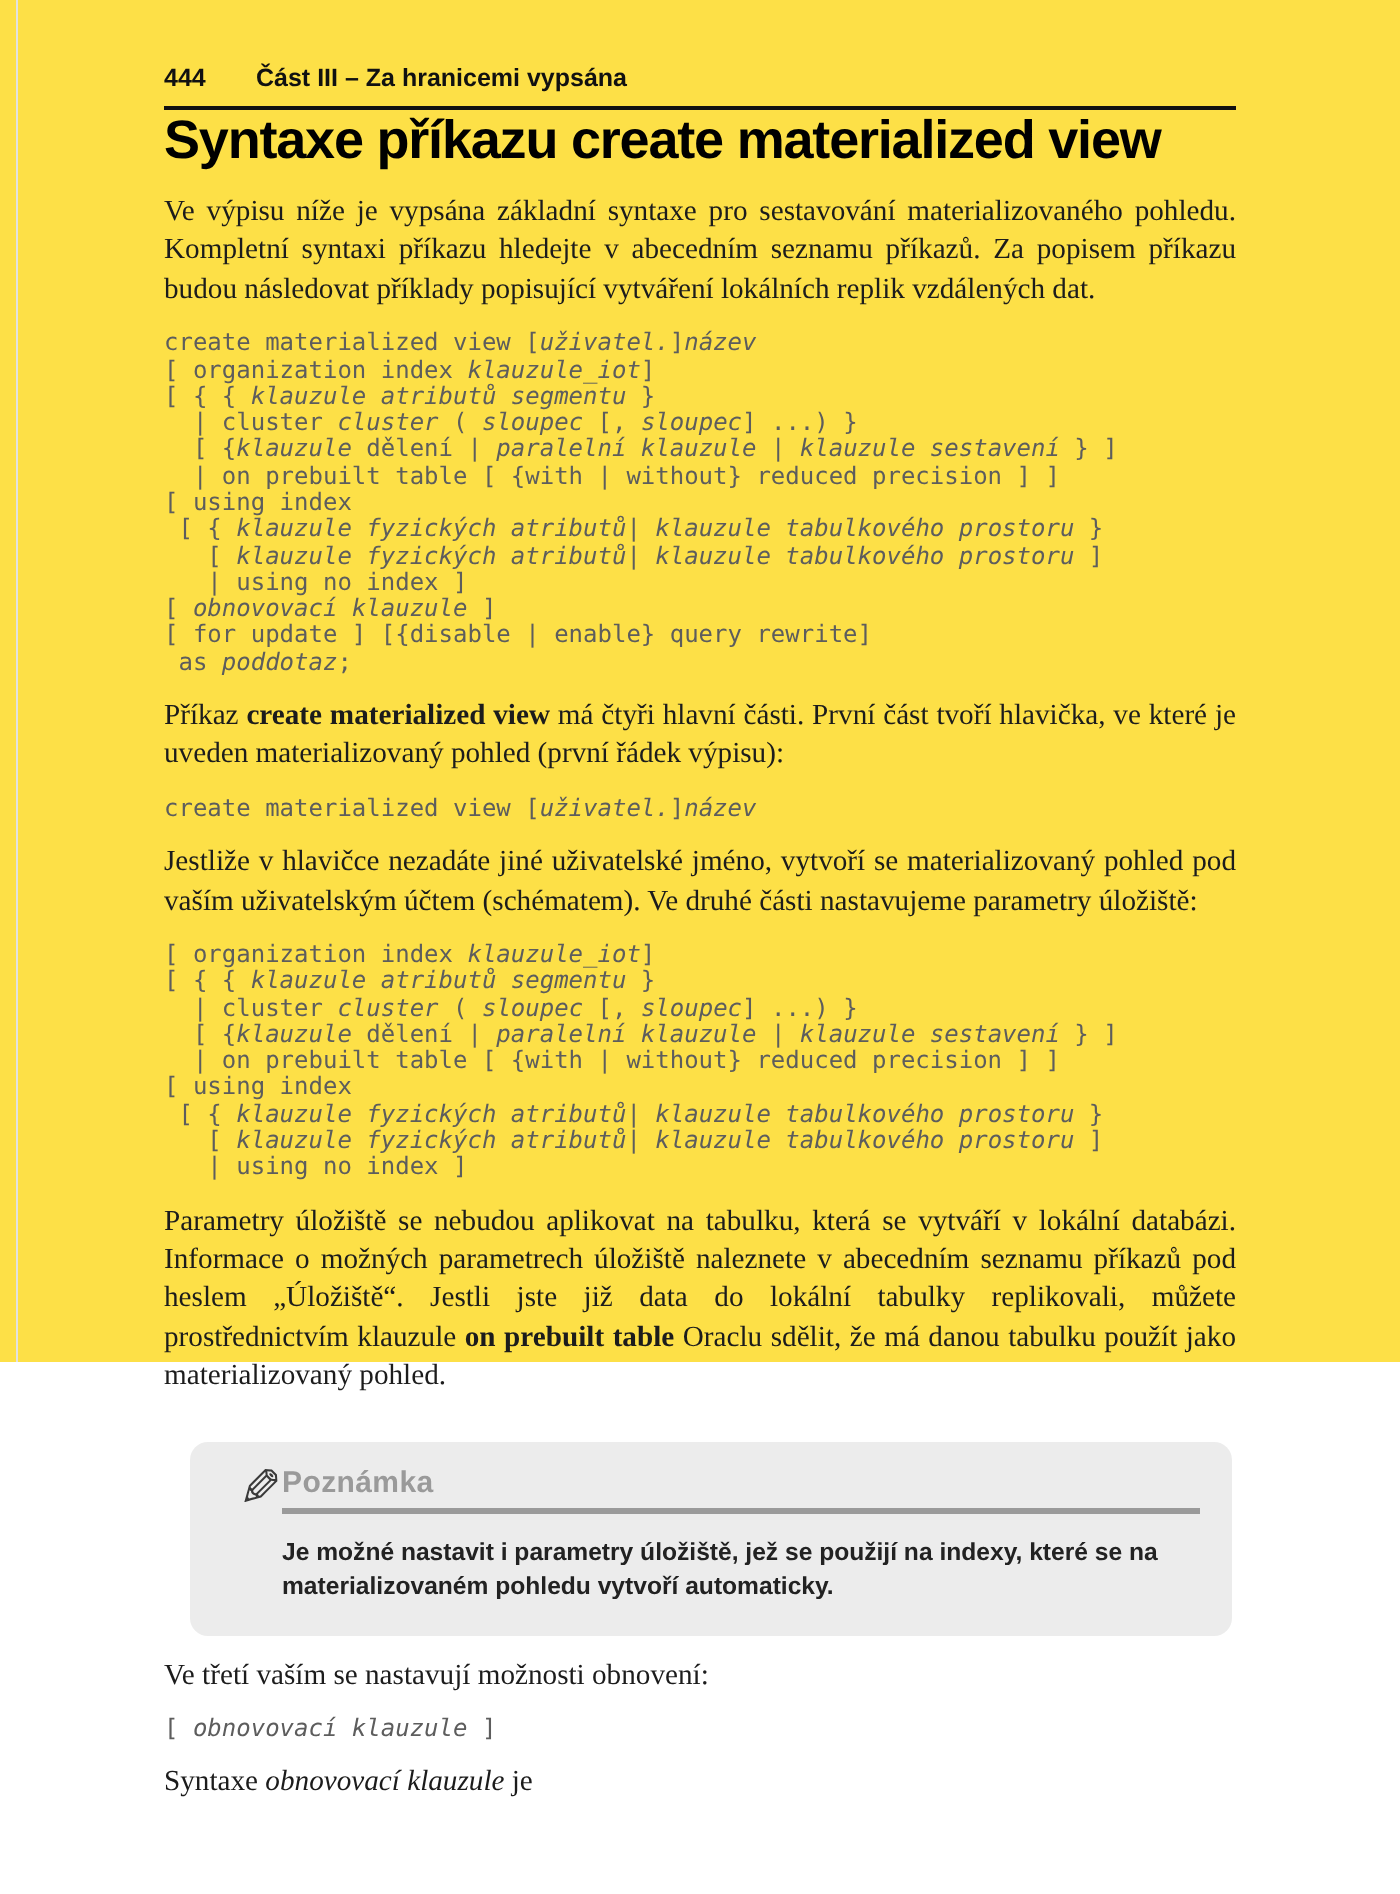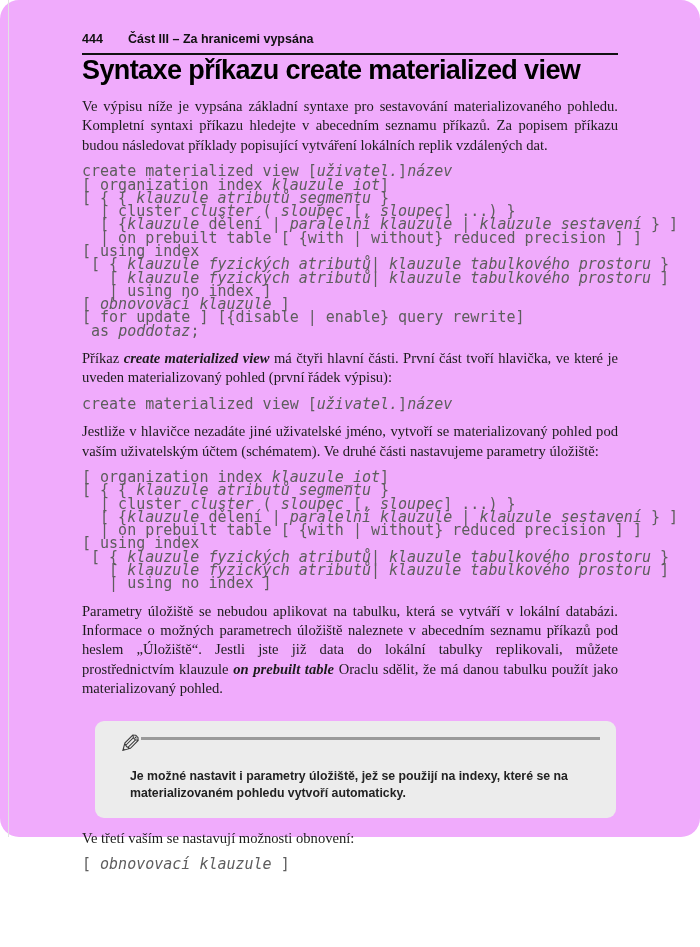--- a/index.html
+++ b/index.html
@@ -1,26 +1,25 @@
 <!DOCTYPE html>
 <html lang="cs"><head>
 <meta charset="utf-8">
 <style>
   * { margin: 0; padding: 0; box-sizing: border-box; }
   html, body { background: #ffffff; }
   body { width: 700px; height: 947px; overflow: hidden; }
 
   .page {
-    width: 700px; height: 837px;
-    background: #f0abfc;
+    width: 700px; height: 681px;
+    background: #fde047;
     padding: 32px 82px 0 82px;
     font-family: "Liberation Serif", serif;
     color: #1c1c1c;
     position: relative;
-    border-radius: 19px;
   }
   .page::before { 
     content: ""; position: absolute; left: 8px; top: 0; bottom: 0;
     width: 1px; background: #e2e2e2;
   }
 
   
   .runhead {
     display: flex; align-items: baseline;
     border-bottom: 2px solid #111;
@@ -41,27 +40,27 @@
 
   p.body {
     font-size: 14.6px; line-height: 19.4px;
     text-align: justify;
     margin-top: 11px;
   }
   p.body.noj { text-align: left; }
 
   pre.code {
     font-family: "DejaVu Sans Mono", "Liberation Mono", monospace;
-    font-size: 15px; line-height: 13.3px;
+    font-size: 12px; line-height: 13.3px;
     color: #5d5d5d;
     margin-top: 10px;
     white-space: pre;
   }
 
-  .b { font-weight: bold; font-style: italic; }
+  .b { font-weight: bold; }
   .i { font-style: italic; }
 
   
   .note {
     margin: 22px 0 4px 13px;
     width: 521px;
     background: #ececec;
     border-radius: 9px;
     padding: 12px 16px 15px 13px;
     font-family: "Liberation Sans", sans-serif;
@@ -74,21 +73,21 @@
     margin-top: -2px;
   }
   .note-title-wrap { flex: 1; }
   .note-title {
     display: block;
     font-weight: bold; font-size: 15px; color: #9a9a9a;
     letter-spacing: 0.2px;
   }
   .note-rule { height: 3px; background: #9a9a9a; margin-top: 4px; }
   .note-body {
-    margin: 11px 0 0 22px;
+    margin: 11px 0 0 33px;
     font-weight: bold; font-size: 12.3px; line-height: 17.5px;
     color: #222;
     text-align: left;
   }
 </style>
 </head>
 <body>
 
 <div class="page">
 
@@ -130,24 +129,26 @@
 <span> [ { </span><span class="i">klauzule fyzických atributů</span><span>| </span><span class="i">klauzule tabulkového prostoru</span><span> }</span>
 <span>   [ </span><span class="i">klauzule fyzických atributů</span><span>| </span><span class="i">klauzule tabulkového prostoru</span><span> ]</span>
 <span>   | using no index ]</span></pre>
 
   <p class="body"><span>Parametry úložiště se nebudou aplikovat na tabulku, která se vytváří v lokální databázi. Informace o možných parametrech úložiště naleznete v abecedním seznamu příkazů pod heslem „Úložiště“. Jestli jste již data do lokální tabulky replikovali, můžete prostřednictvím klauzule </span><span class="b">on prebuilt table</span><span> Oraclu sdělit, že má danou tabulku použít jako materializovaný pohled.</span></p>
 
   <aside class="note">
     <div class="note-head">
       <span class="note-icon">✎</span>
       <div class="note-title-wrap">
+        <span class="note-title">Poznámka</span>
         <div class="note-rule"></div>
       </div>
     </div>
     <p class="note-body">Je možné nastavit i parametry úložiště, jež se použijí na indexy, které se na materializovaném pohledu vytvoří automaticky.</p>
   </aside>
 
   <p class="body"><span>Ve třetí vaším se nastavují možnosti obnovení:</span></p>
 
   <pre class="code"><span>[ </span><span class="i">obnovovací klauzule</span><span> ]</span></pre>
 
+  <p class="body noj"><span>Syntaxe </span><span class="i">obnovovací klauzule</span><span> je</span></p>
 
 </div>
 
 </body></html>

